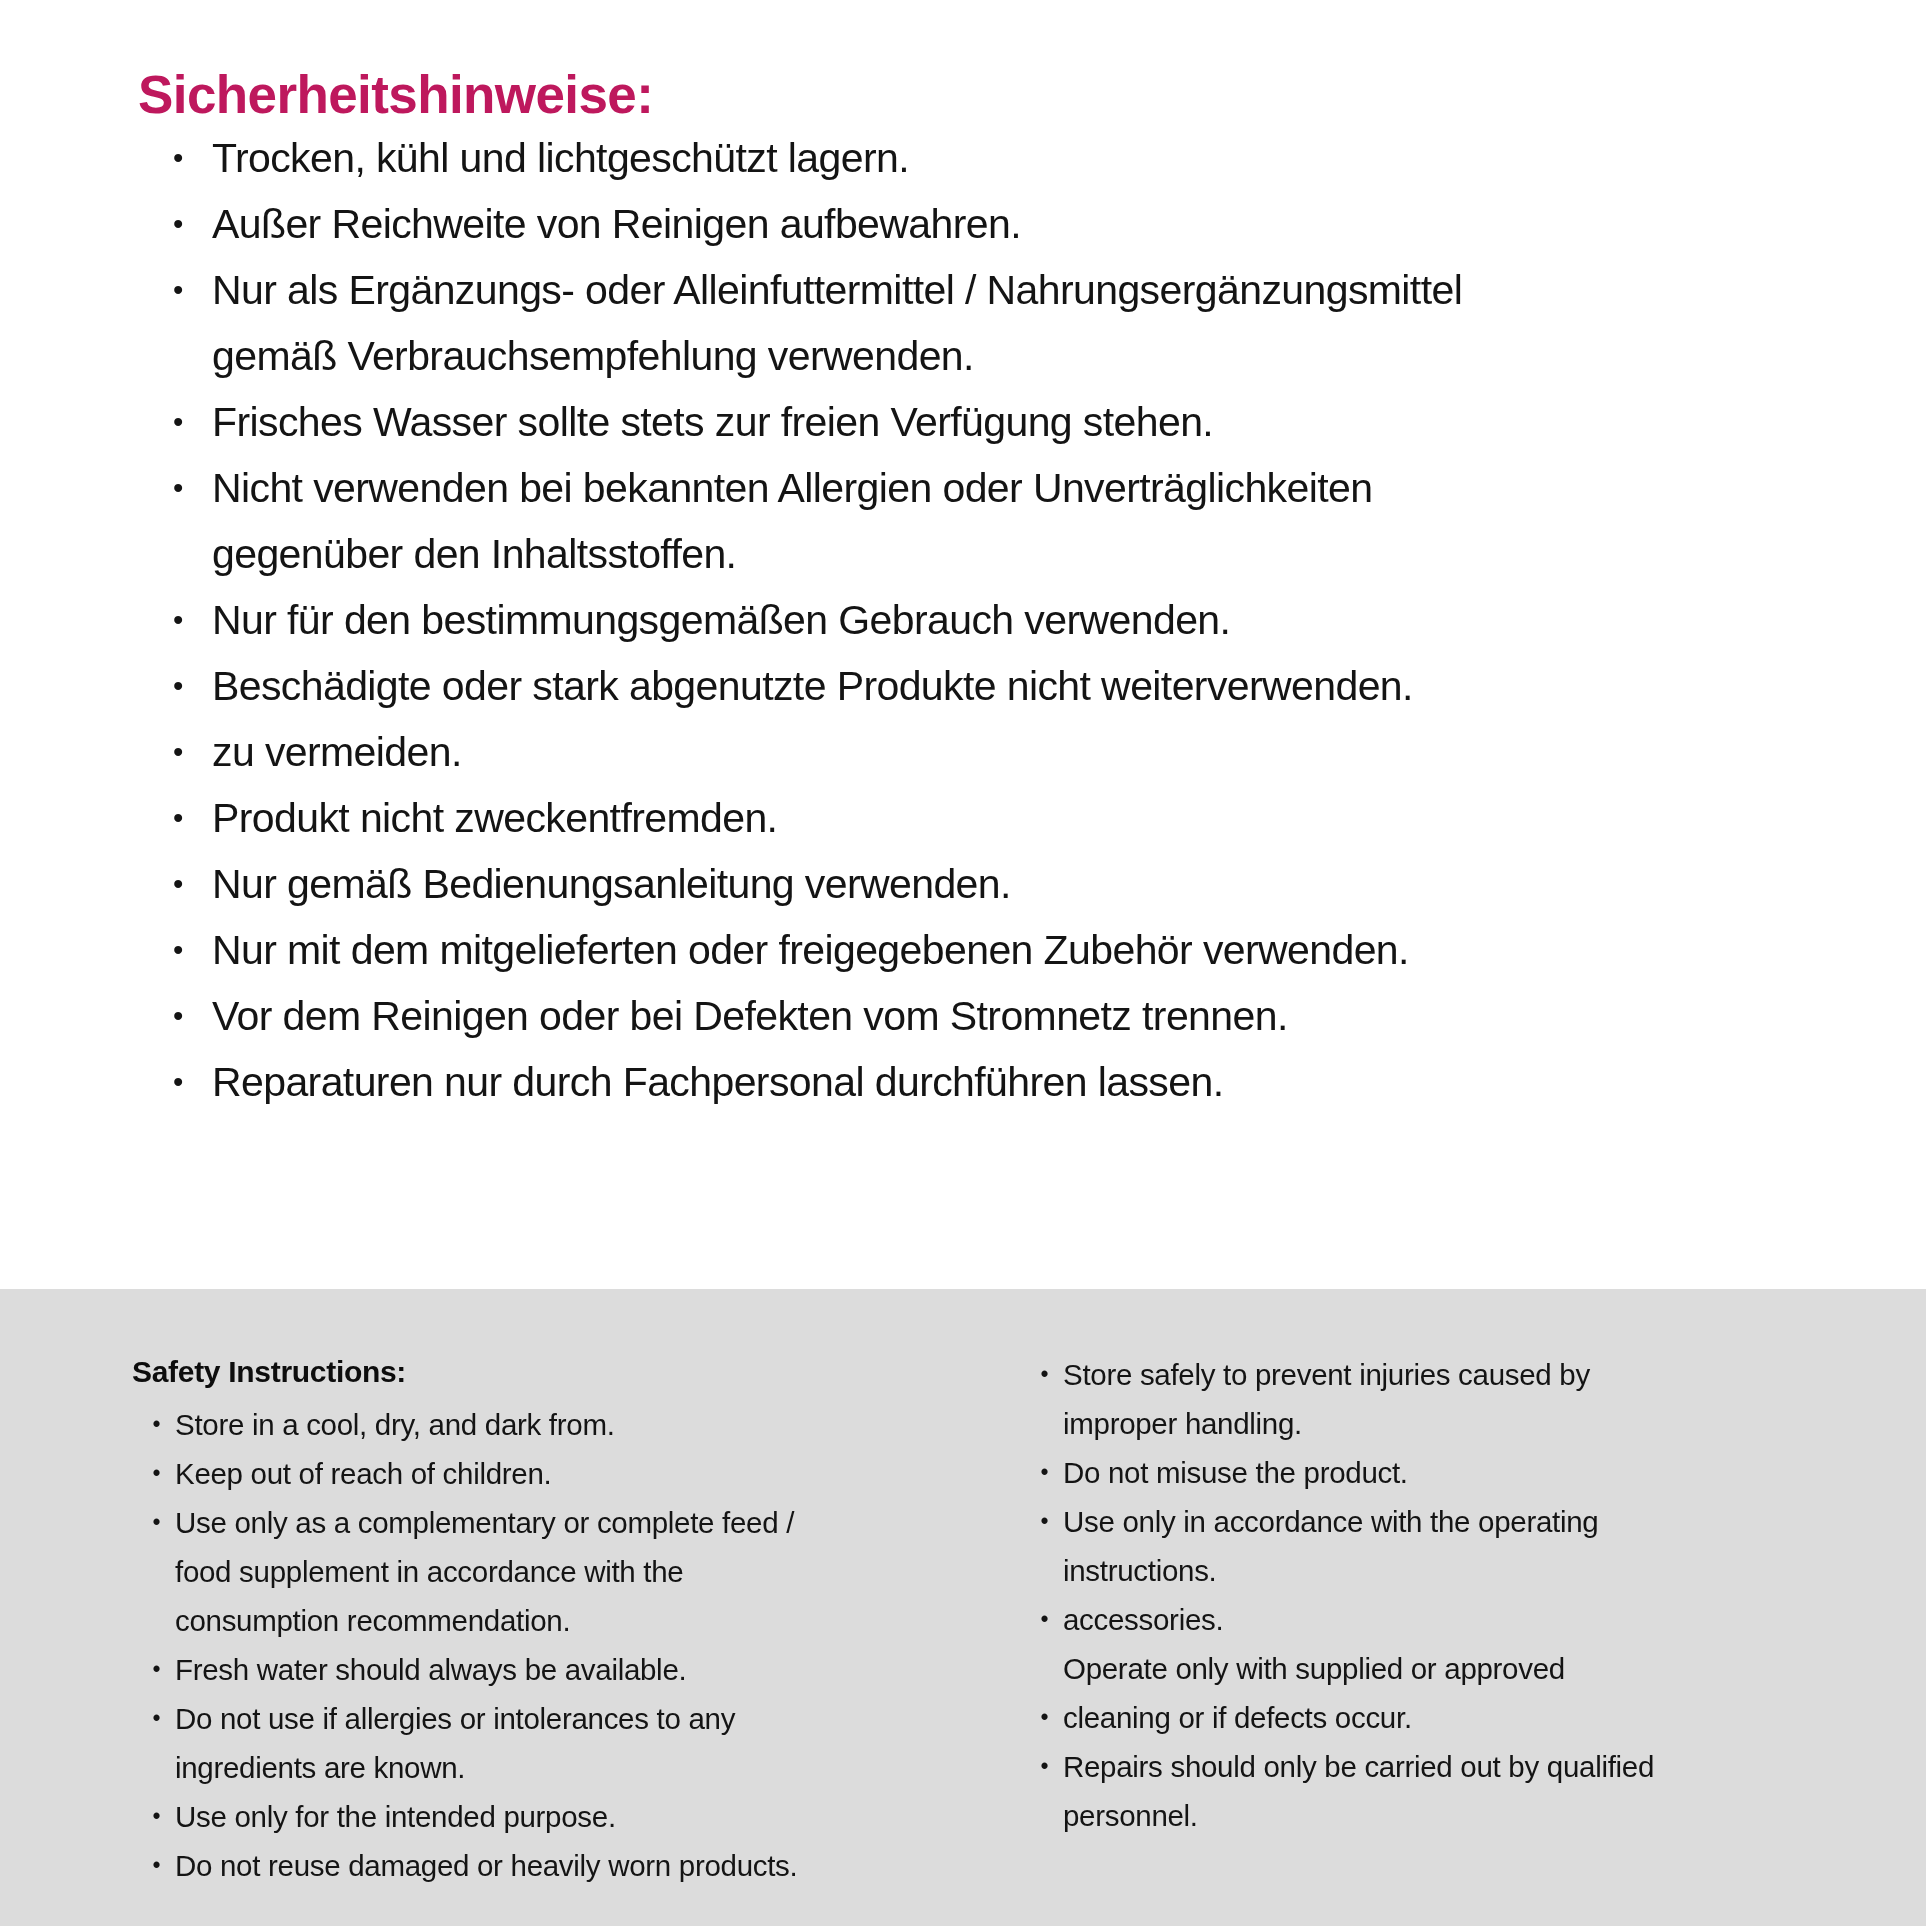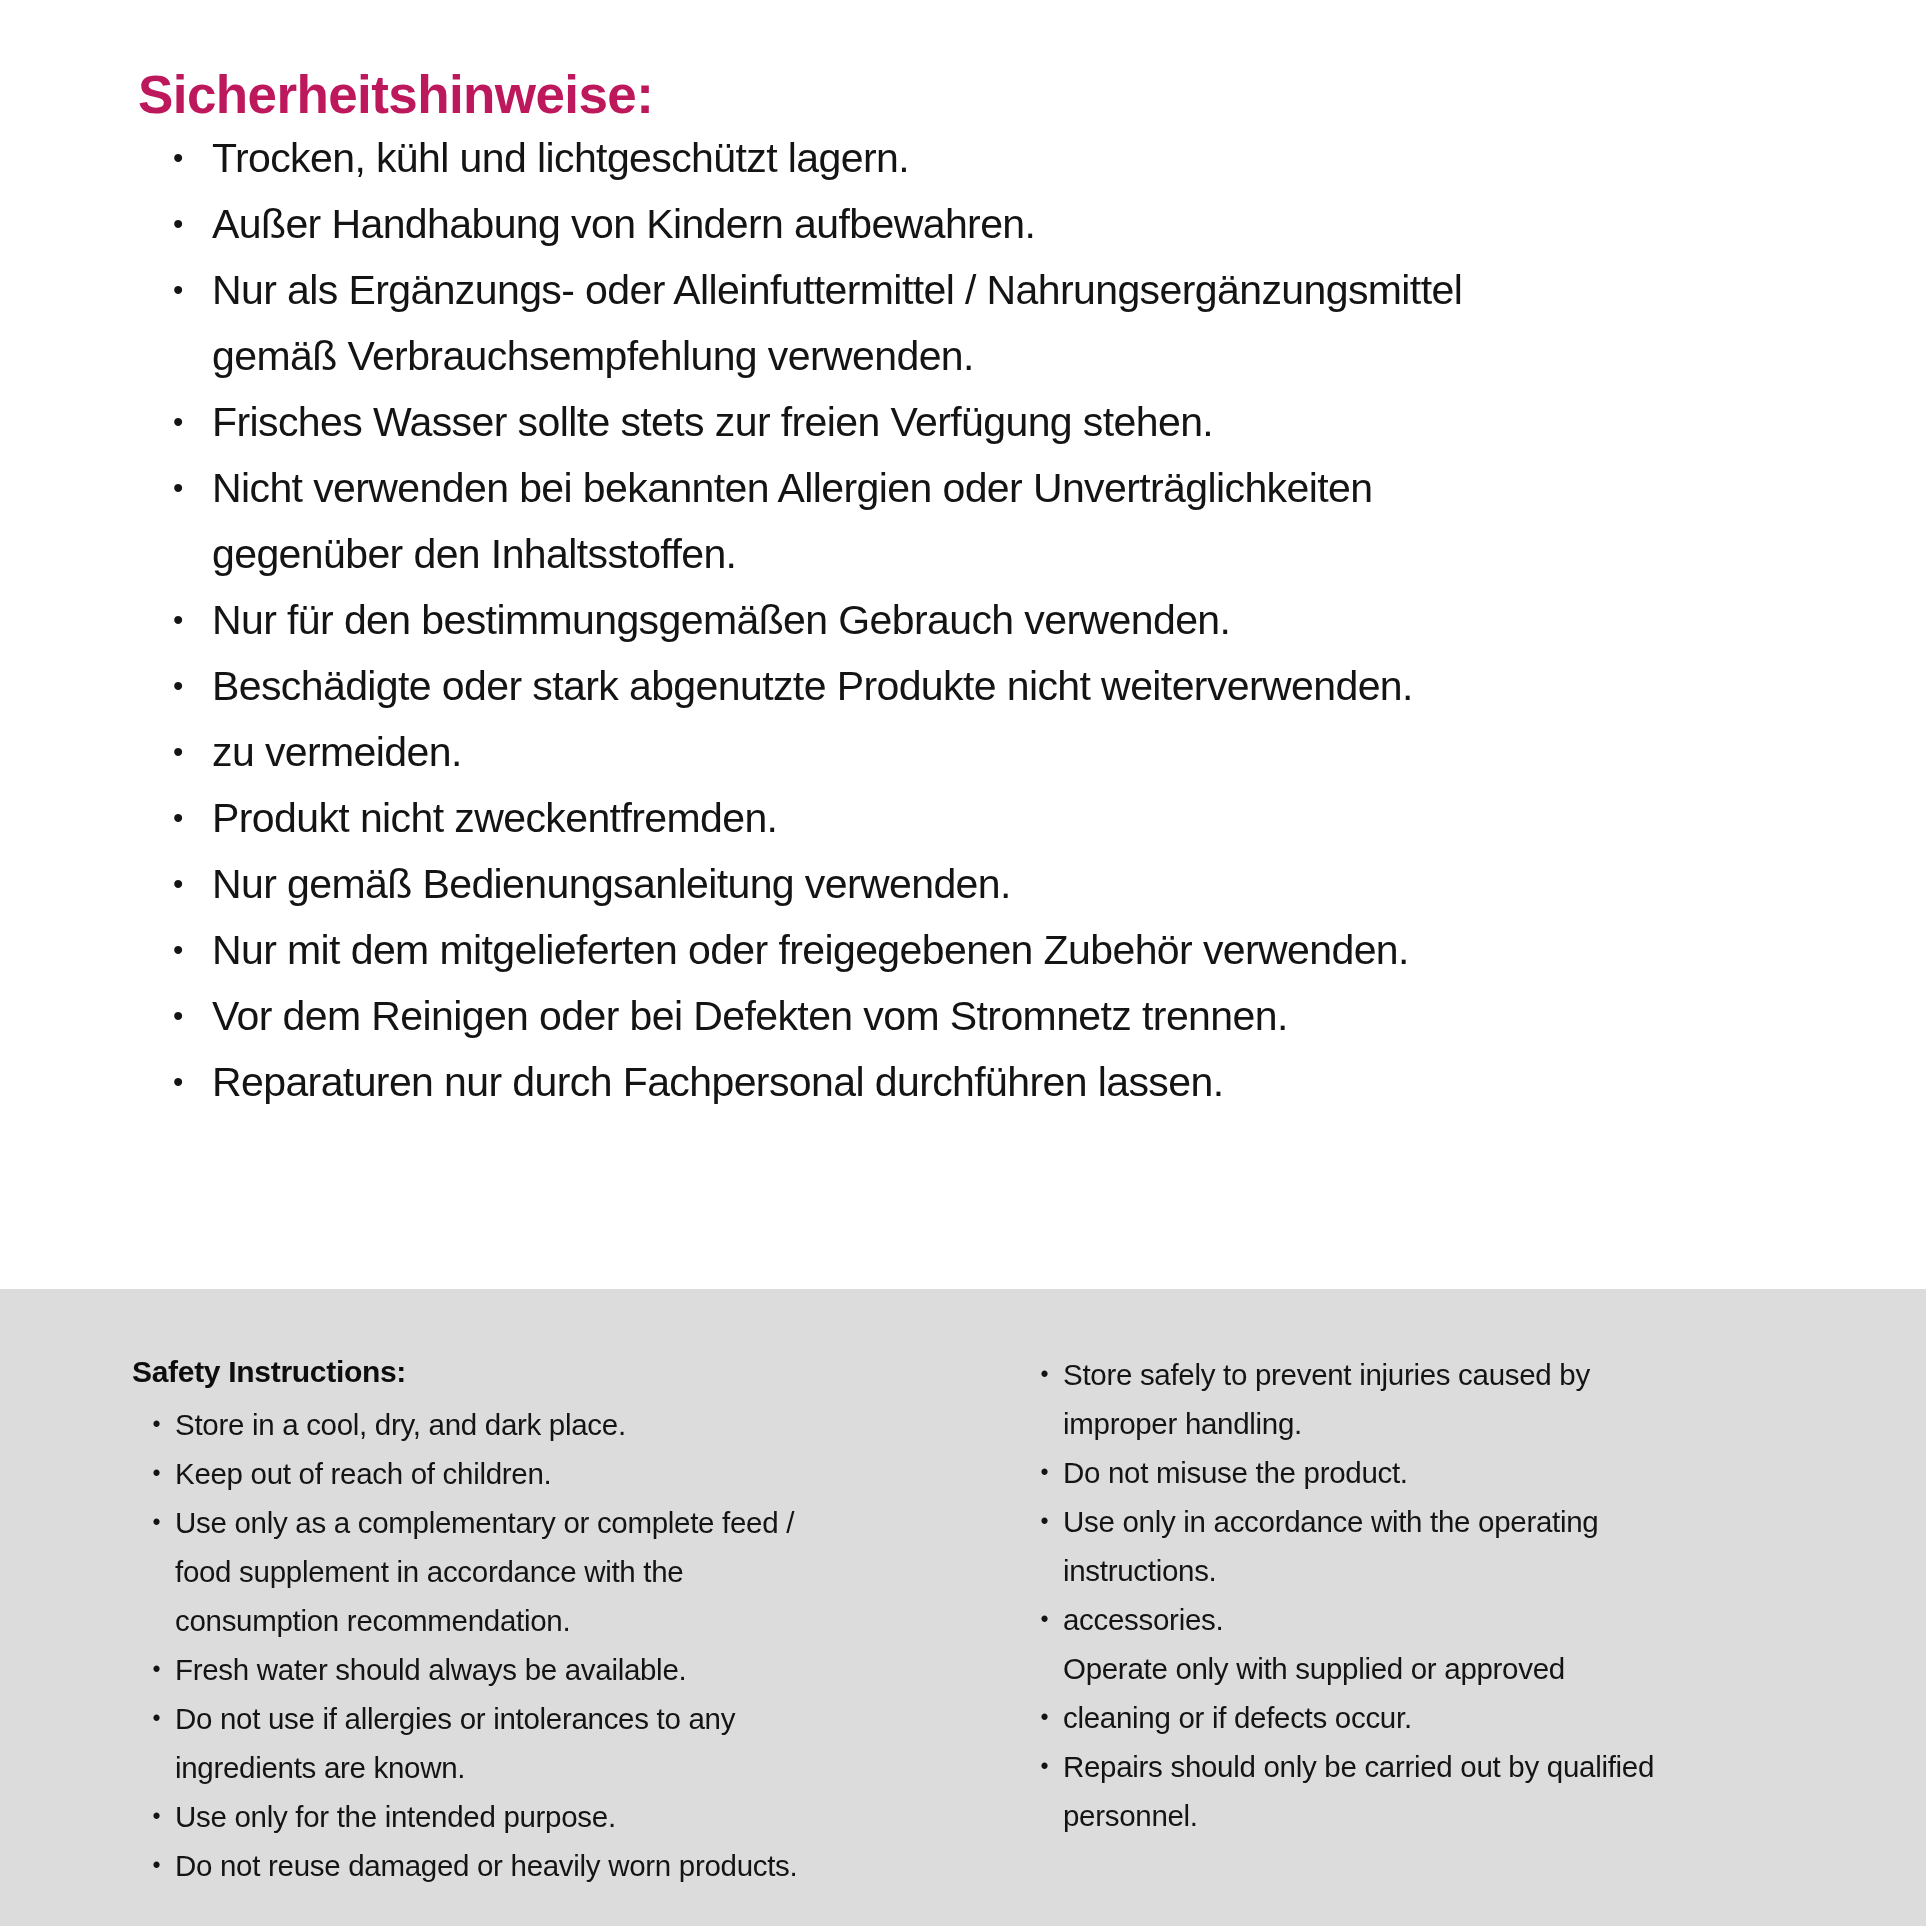--- a/index.html
+++ b/index.html
@@ -92,21 +92,21 @@
     <ul class="bullet-list de-list">
         <li class="item">
           <span class="dot">•</span>
           <div class="lines">
             <div class="line">Trocken, kühl und lichtgeschützt lagern.</div>
           </div>
         </li>
         <li class="item">
           <span class="dot">•</span>
           <div class="lines">
-            <div class="line">Außer Handhabung von Kindern aufbewahren.</div>
+            <div class="line">Außer Reichweite von Reinigen aufbewahren.</div>
           </div>
         </li>
         <li class="item">
           <span class="dot">•</span>
           <div class="lines">
             <div class="line">Nur als Ergänzungs- oder Alleinfuttermittel / Nahrungsergänzungsmittel</div>
             <div class="line">gemäß Verbrauchsempfehlung verwenden.</div>
           </div>
         </li>
         <li class="item">
@@ -172,21 +172,21 @@
         </li>
       </ul>
   </div>
 
   <div class="gray-band">
     <div class="en-title">Safety Instructions:</div>
     <ul class="bullet-list en-col en-col-left">
         <li class="item">
           <span class="dot">•</span>
           <div class="lines">
-            <div class="line">Store in a cool, dry, and dark place.</div>
+            <div class="line">Store in a cool, dry, and dark from.</div>
           </div>
         </li>
         <li class="item">
           <span class="dot">•</span>
           <div class="lines">
             <div class="line">Keep out of reach of children.</div>
           </div>
         </li>
         <li class="item">
           <span class="dot">•</span>

